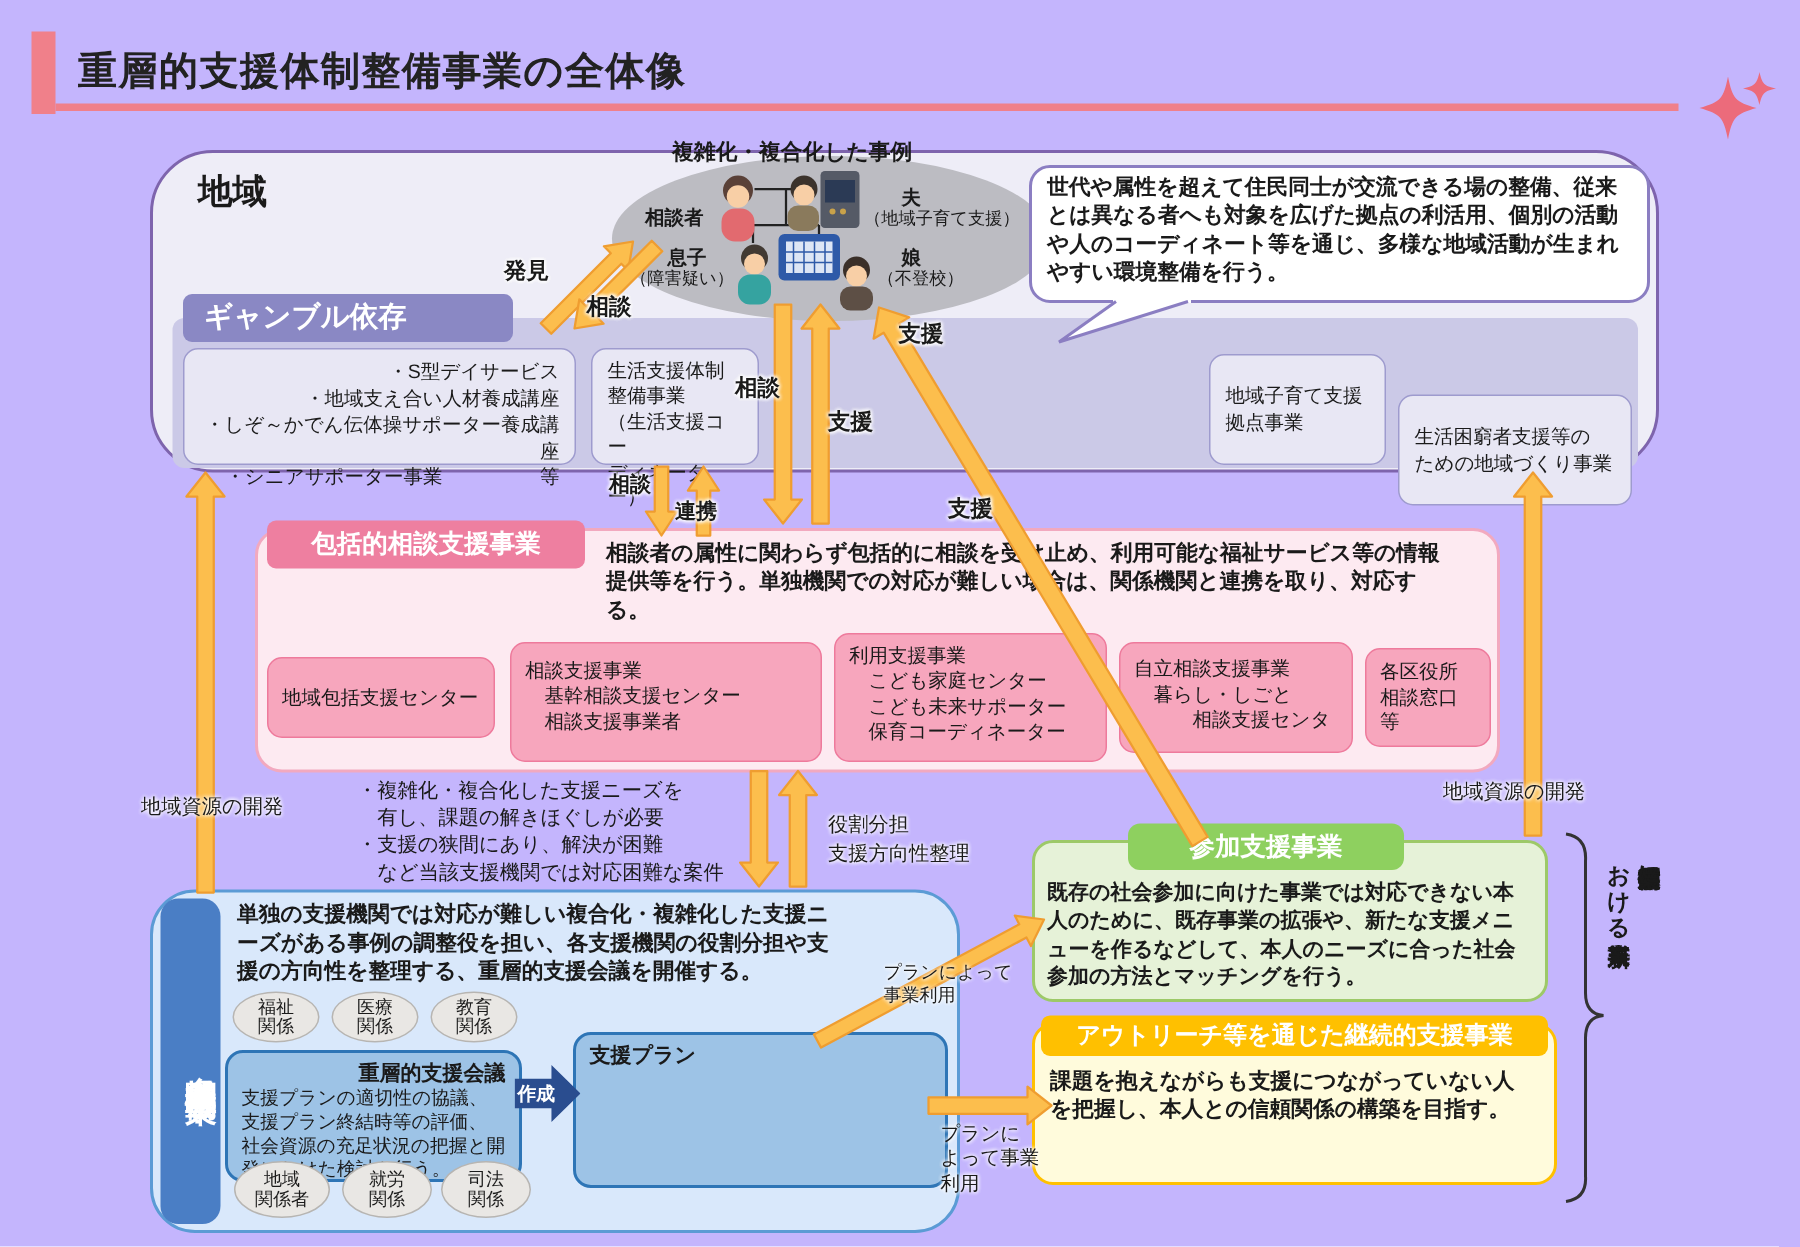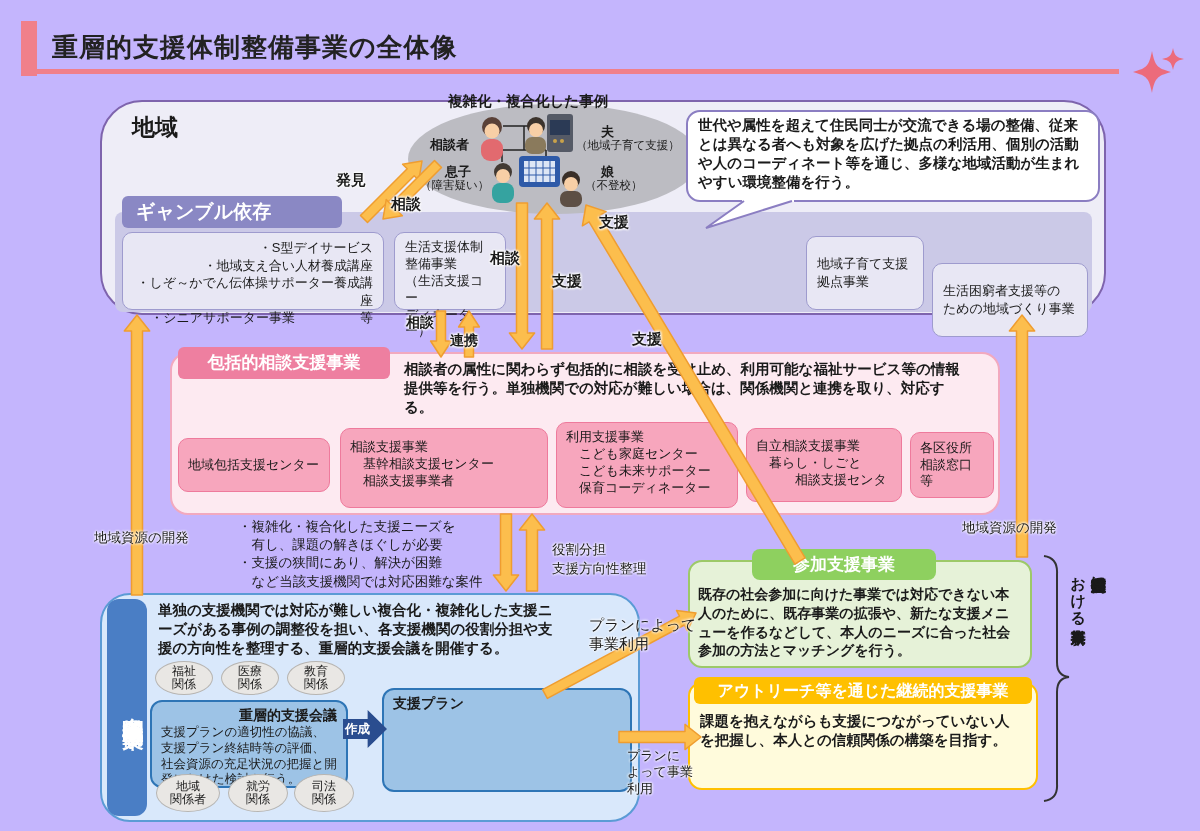--- a/index.html
+++ b/index.html
@@ -185,19 +185,19 @@
   <div class="lbl" style="left:490px;top:249px;font-size:15px;">相談</div>
   <div class="lbl" style="left:552px;top:272px;font-size:15px;">支援</div>
   <div class="lbl" style="left:406px;top:314px;font-size:14px;">相談</div>
   <div class="lbl" style="left:450px;top:332px;font-size:14px;">連携</div>
   <div class="lbl" style="left:599px;top:213px;font-size:15px;">支援</div>
   <div class="lbl" style="left:632px;top:330px;font-size:15px;">支援</div>
   <div class="note pre" style="left:552px;top:541px;font-size:13.5px;line-height:1.4;">役割分担
 支援方向性整理</div>
   <div class="note" style="left:94px;top:529px;font-size:13.5px;">地域資源の開発</div>
   <div class="note" style="left:962px;top:519px;font-size:13.5px;">地域資源の開発</div>
-  <div class="note pre" style="left:589px;top:616px;font-size:15px;line-height:1.25;">プランによって
+  <div class="note pre" style="left:589px;top:641px;font-size:12px;line-height:1.25;">プランによって
 事業利用</div>
   <div class="note pre" style="left:627px;top:748px;font-size:13px;line-height:1.25;">プランに
 よって事業
 利用</div>
 
 </div>
 
 </body></html>

